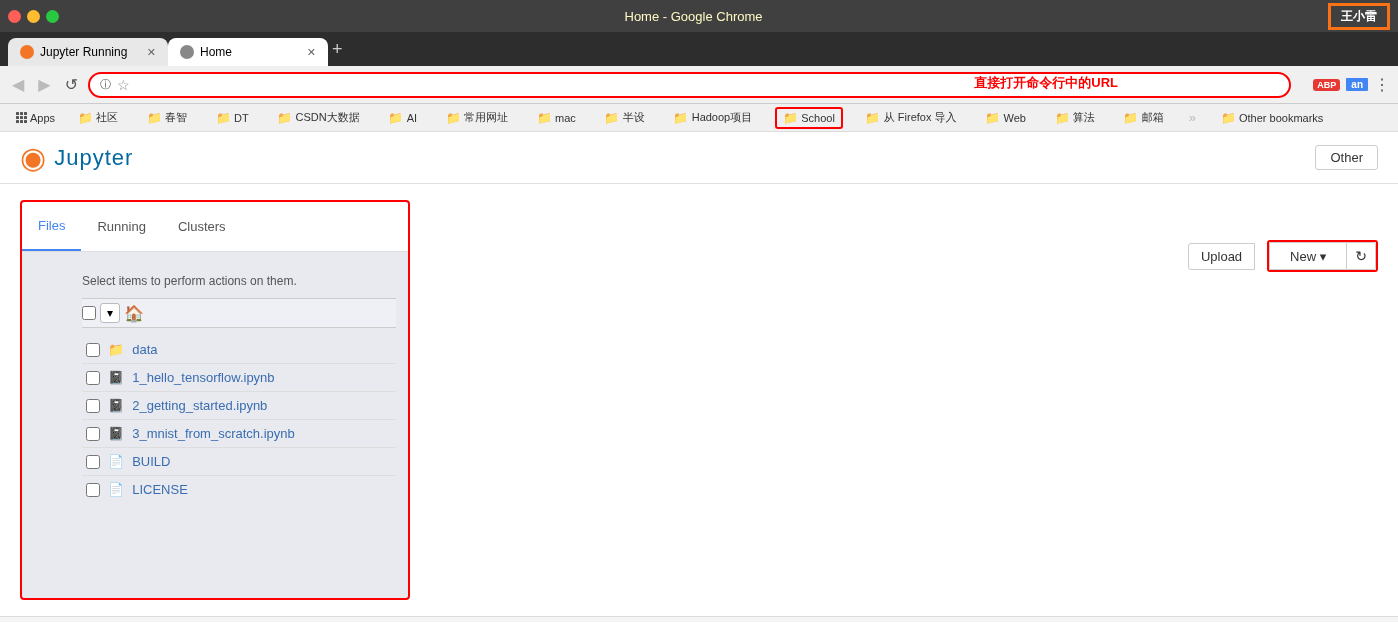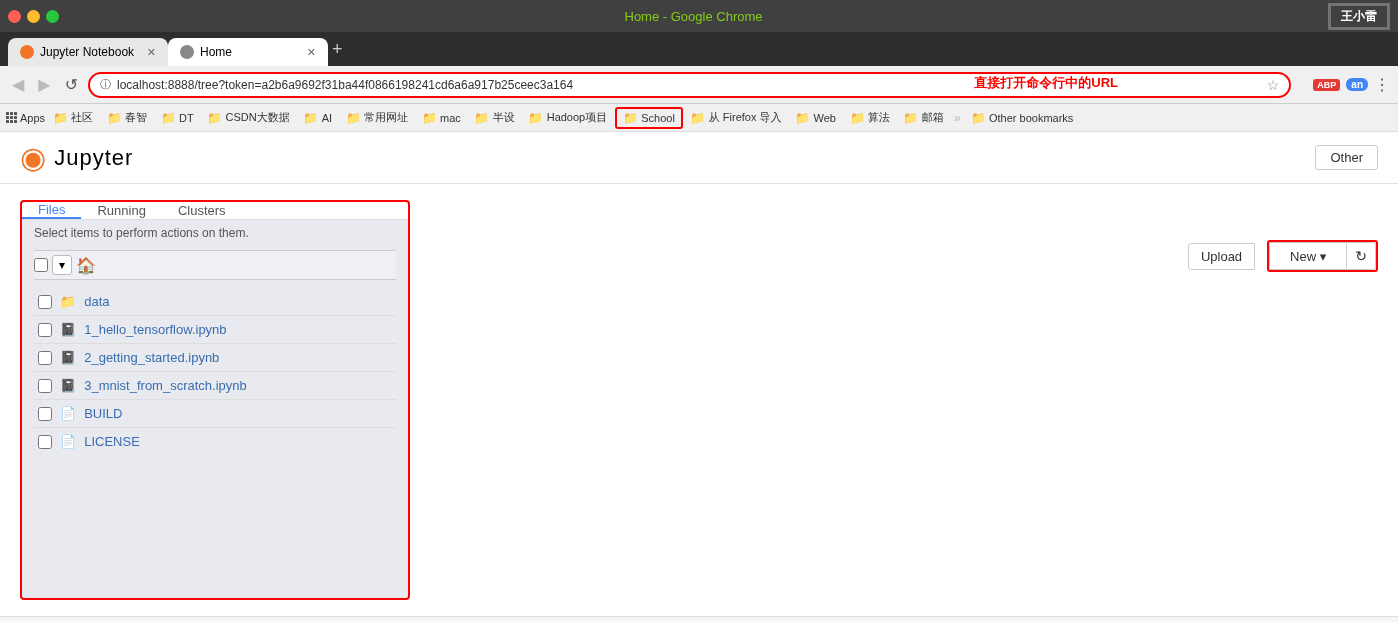--- a/index.html
+++ b/index.html
@@ -80,32 +80,32 @@
       padding: 1px 4px;
       border-radius: 3px;
       margin-left: 16px;
     }
     .profile-badge {
       background: #4285f4;
       color: white;
       font-size: 10px;
       font-weight: bold;
       padding: 1px 5px;
-      border-radius: 6px;
+      border-radius: 1px;
     }
     .menu-dots { color: #555; font-size: 16px; cursor: pointer; }
 
     
     .bookmarksbar {
       background: #f0f0f0;
       height: 28px;
       display: flex;
       align-items: center;
-      padding: 0 6px;
-      gap: 2px;
+      padding: 0 16px;
+      gap: 17px;
       border-bottom: 1px solid #ddd;
       overflow: hidden;
     }
     .bm-item {
       display: flex;
       align-items: center;
       gap: 3px;
       padding: 2px 6px;
       border-radius: 3px;
       font-size: 11px;
@@ -181,34 +181,34 @@
     }
 
     
     .file-tabs {
       display: flex;
       border-bottom: 1px solid #ddd;
       background: white;
       border-radius: 4px 4px 0 0;
     }
     .file-tab {
-      padding: 0 16px;
+      padding: 16px 16px;
       font-size: 13px;
       cursor: pointer;
       border: none;
       background: none;
       color: #555;
     }
     .file-tab.active {
       color: #4285f4;
       border-bottom: 2px solid #4285f4;
       font-weight: 500;
     }
 
-    .file-panel-body { padding: 6px 12px; }
+    .file-panel-body { padding: 22px 12px; margin-left: 48px; }
     .select-hint { font-size: 12px; color: #555; margin-bottom: 10px; }
 
     
     .toolbar-row {
       display: flex;
       align-items: center;
       gap: 4px;
       margin-bottom: 8px;
       padding: 4px 0;
       border-top: 1px solid #ccc;
@@ -327,46 +327,45 @@
 <body>
 
 <div style="position:relative; width:1398px; height:622px; overflow:hidden; background:#404040;">
 
   <div class="titlebar">
     <div class="window-controls">
       <div class="wc wc-close"></div>
       <div class="wc wc-min"></div>
       <div class="wc wc-max"></div>
     </div>
-    <div style="flex:1; text-align:center; color:#84cc16; font-size:13px;">Home - Google Chrome</div>
-
-    <div style="border:3px solid #737373; padding:2px 10px; color:white; font-size:12px; font-weight:bold;">王小雷</div>
+    <div style="flex:1; text-align:center; color:#fef9c3; font-size:13px;">Home - Google Chrome</div>
+
+    <div style="border:3px solid #f97316; padding:2px 10px; color:white; font-size:12px; font-weight:bold;">王小雷</div>
   </div>
 
   <div class="tabsbar">
     <div class="tab">
       <div class="tab-icon tab-jupyter-icon"></div>
-      <span>Jupyter Notebook</span>
+      <span>Jupyter Running</span>
       <span class="tab-close">✕</span>
     </div>
     <div class="tab active">
       <div class="tab-icon tab-home-icon"></div>
       <span>Home</span>
       <span class="tab-close">✕</span>
     </div>
     <button class="new-tab-btn">+</button>
   </div>
 
   <div class="addressbar" style="position:relative;">
     <button class="nav-btn" disabled="">◀</button>
     <button class="nav-btn" disabled="">▶</button>
     <button class="nav-btn">↺</button>
     <div class="url-box highlight-red">
       <span class="url-secure">ⓘ</span>
-      <span class="url-text">localhost:8888/tree?token=a2b6a9692f31ba44f0866198241cd6a6a917b25ceec3a164</span>
       <span class="star-icon">☆</span>
     </div>
 
     <span style="position:absolute; top:8px; right:280px; color:red; font-size:13px; font-weight:bold; pointer-events:none;">直接打开命令行中的URL</span>
     <span class="adblock-badge">ABP</span>
     <span class="profile-badge">an</span>
     <span class="menu-dots">⋮</span>
   </div>
 
   <div class="bookmarksbar">
@@ -445,21 +444,21 @@
         <span class="bm-folder">📁</span>
         <span>Other bookmarks</span>
       </span>
   </div>
 
   <div class="page-wrapper">
 
     <div class="jupyter-header">
       <div class="jupyter-logo">
         <span style="color:#f37626; font-size:30px;">◉</span>
-        <span style="font-size:22px; color:#000000; letter-spacing:1px;">Jupyter</span>
+        <span style="font-size:22px; color:#0369a1; letter-spacing:1px;">Jupyter</span>
       </div>
       <button class="logout-btn">Other</button>
     </div>
 
     <div class="main-content">
 
       <div class="file-panel">
         <div class="file-tabs">
           <button class="file-tab active">Files</button>
           <button class="file-tab">Running</button>

